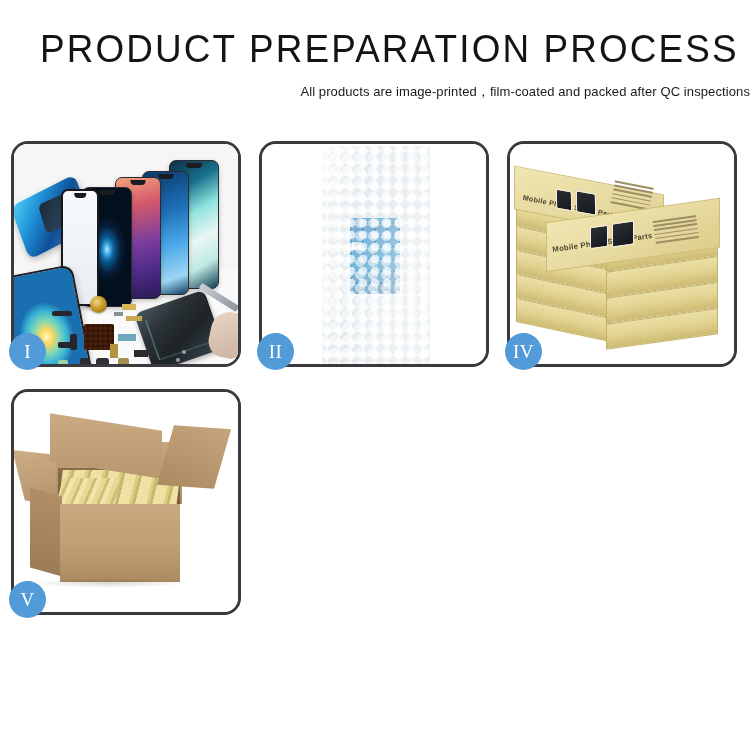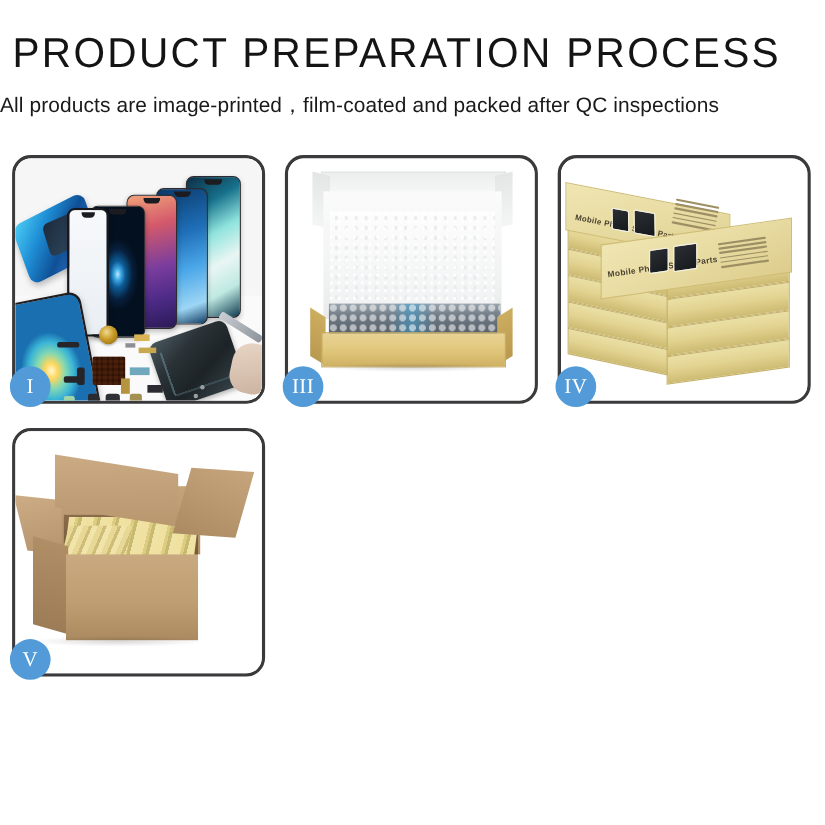--- a/index.html
+++ b/index.html
@@ -12,35 +12,35 @@
     height: 750px;
     overflow: hidden;
     font-family: "Liberation Sans", sans-serif;
     position: relative;
   }
 
   
   .header {
     width: 750px;
     padding-top: 30px;
-    text-align: left;
+    text-align: right;
   }
   .title {
     font-family: "Liberation Sans", sans-serif;
     font-size: 38px;
     font-weight: 500;
     letter-spacing: 2.2px;
     color: #141414;
     line-height: 1.05;
     margin: 0;
     transform: scaleX(0.97);
   }
   .subtitle {
     font-family: "Liberation Sans", sans-serif;
-    font-size: 19px;
+    font-size: 13px;
     font-weight: 400;
     color: #1a1a1a;
     margin: 13px 0 12px 0;
     letter-spacing: 0.1px;
   }
 
   
   .grid {
     position: absolute;
     left: 11px;
@@ -391,36 +391,34 @@
       <div class="part sm13"></div>
       <div class="screw" style="left:162px;top:214px"></div>
 
       <div class="screw" style="left:168px;top:206px"></div>
       <div class="tweezer"></div>
       <div class="hand"></div>
     </div>
     <div class="badge">I</div>
   </div>
 
-
   <div class="panel">
     <div class="panel-inner">
-      <div class="b3-lid-back"></div>
-      <div class="b3-lidL"></div>
-      <div class="b3-lidR"></div>
-      <div class="b3-inner"></div>
-      <div class="b3-foam"></div>
-      <div class="b3-contents"></div>
-      <div class="b3-sideL"></div>
-      <div class="b3-sideR"></div>
-      <div class="b3-front"></div>
-      <div class="b3-shadow"></div>
+      <div class="bw-wrap">
+        <div class="bw-item"></div>
+        <div class="bw-item2"></div>
+        <div class="bw-chip"></div>
+        <div class="bubbles"></div>
+        <div class="bubbles2"></div>
+        <div class="bw-sheen"></div>
+      </div>
     </div>
-    <div class="badge">III</div>
+    <div class="badge">II</div>
   </div>
+
 
   <div class="panel">
     <div class="panel-inner">
       <div class="stack">
 
         <div class="kbox" style="left:2px;top:46px;width:92px;height:22px;transform:skewY(12deg);"></div>
         <div class="kbox" style="left:2px;top:70px;width:92px;height:22px;transform:skewY(12deg);"></div>
         <div class="kbox" style="left:2px;top:94px;width:92px;height:22px;transform:skewY(12deg);"></div>
         <div class="kbox" style="left:2px;top:118px;width:92px;height:22px;transform:skewY(12deg);"></div>
         <div class="kbox" style="left:2px;top:142px;width:92px;height:22px;transform:skewY(12deg);"></div>

